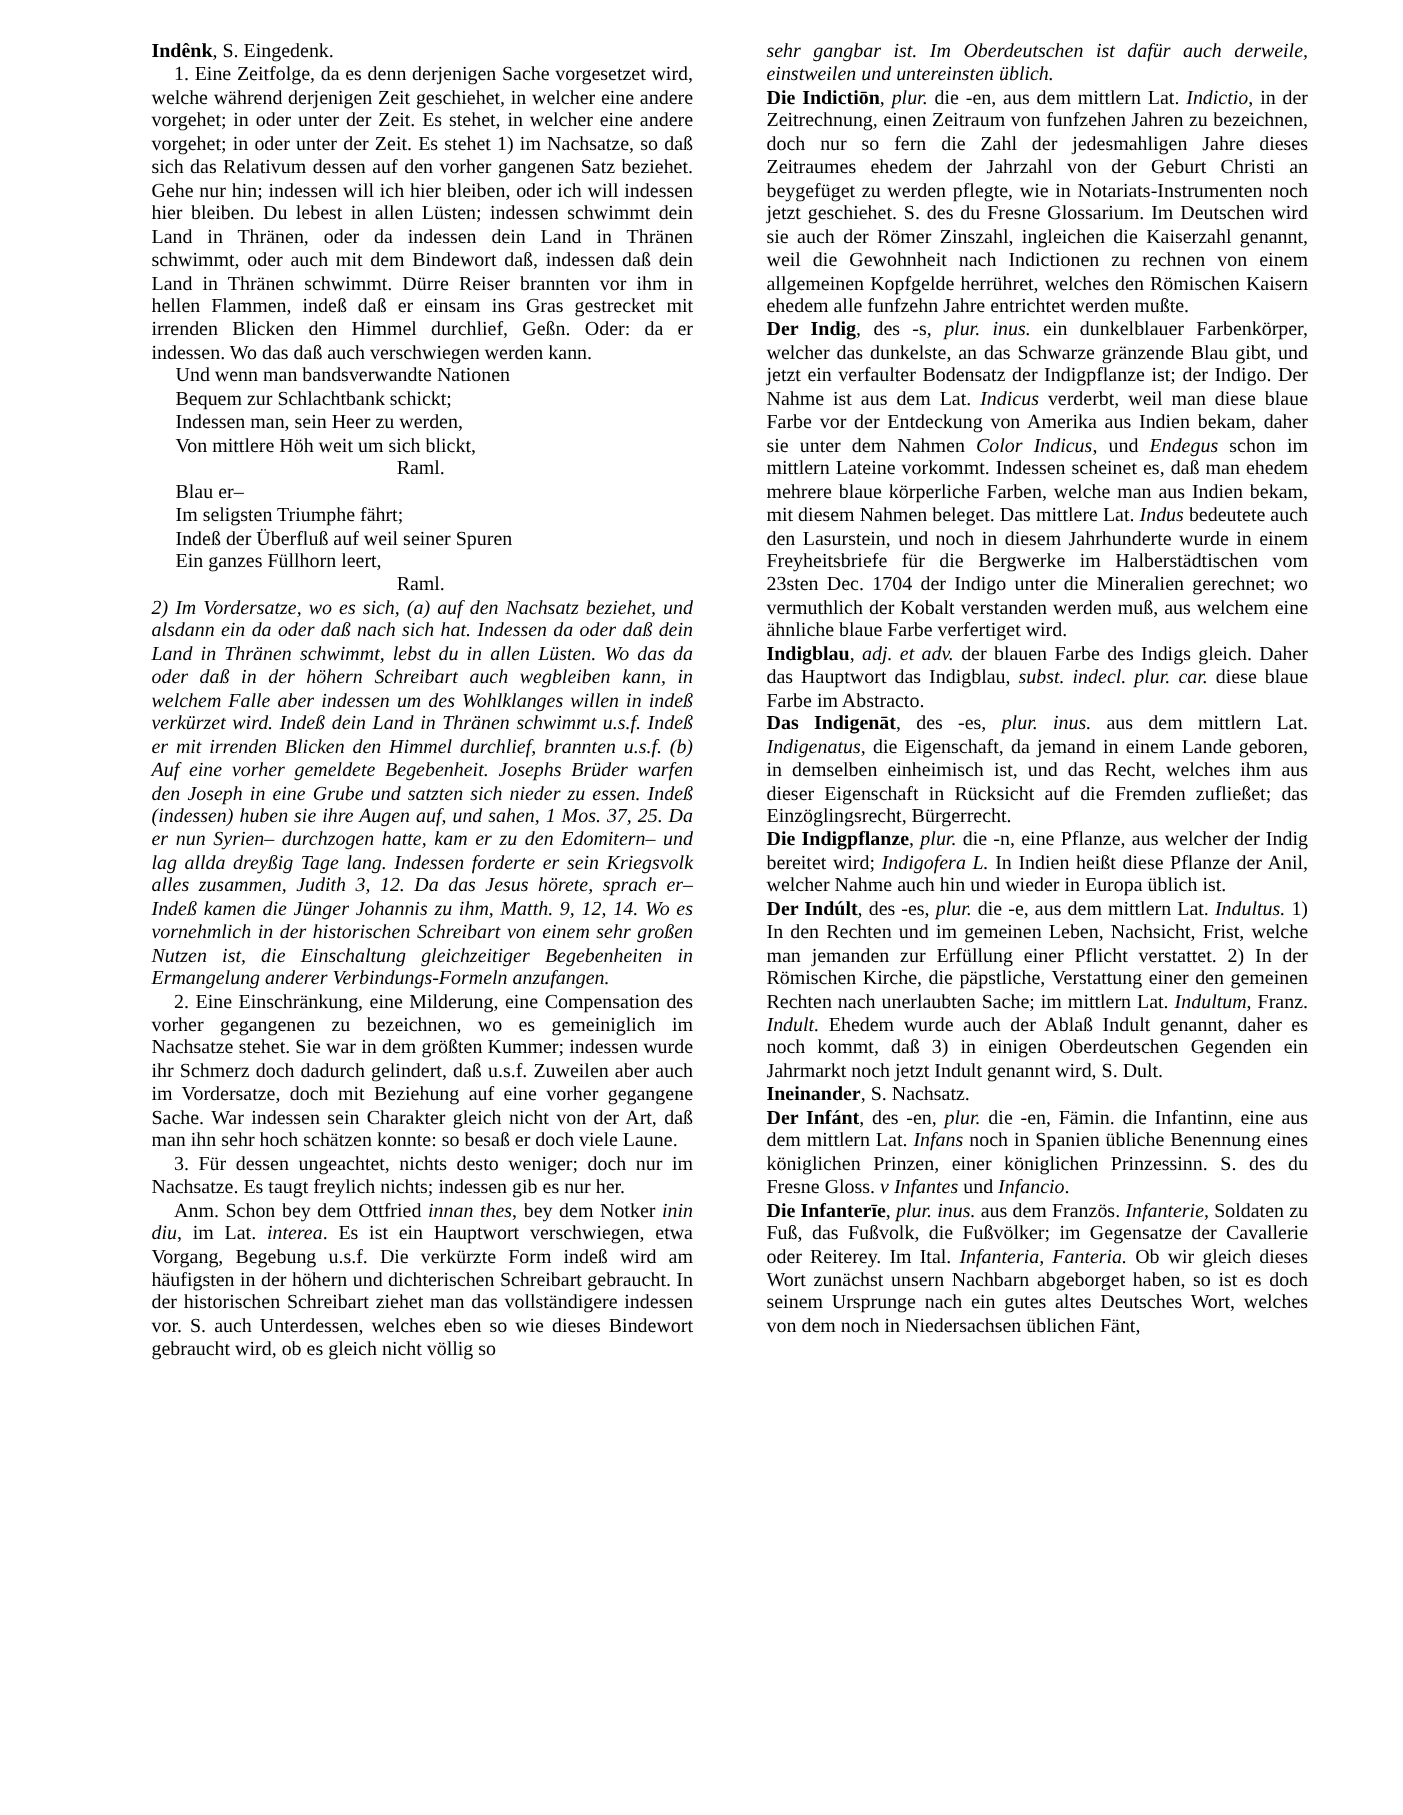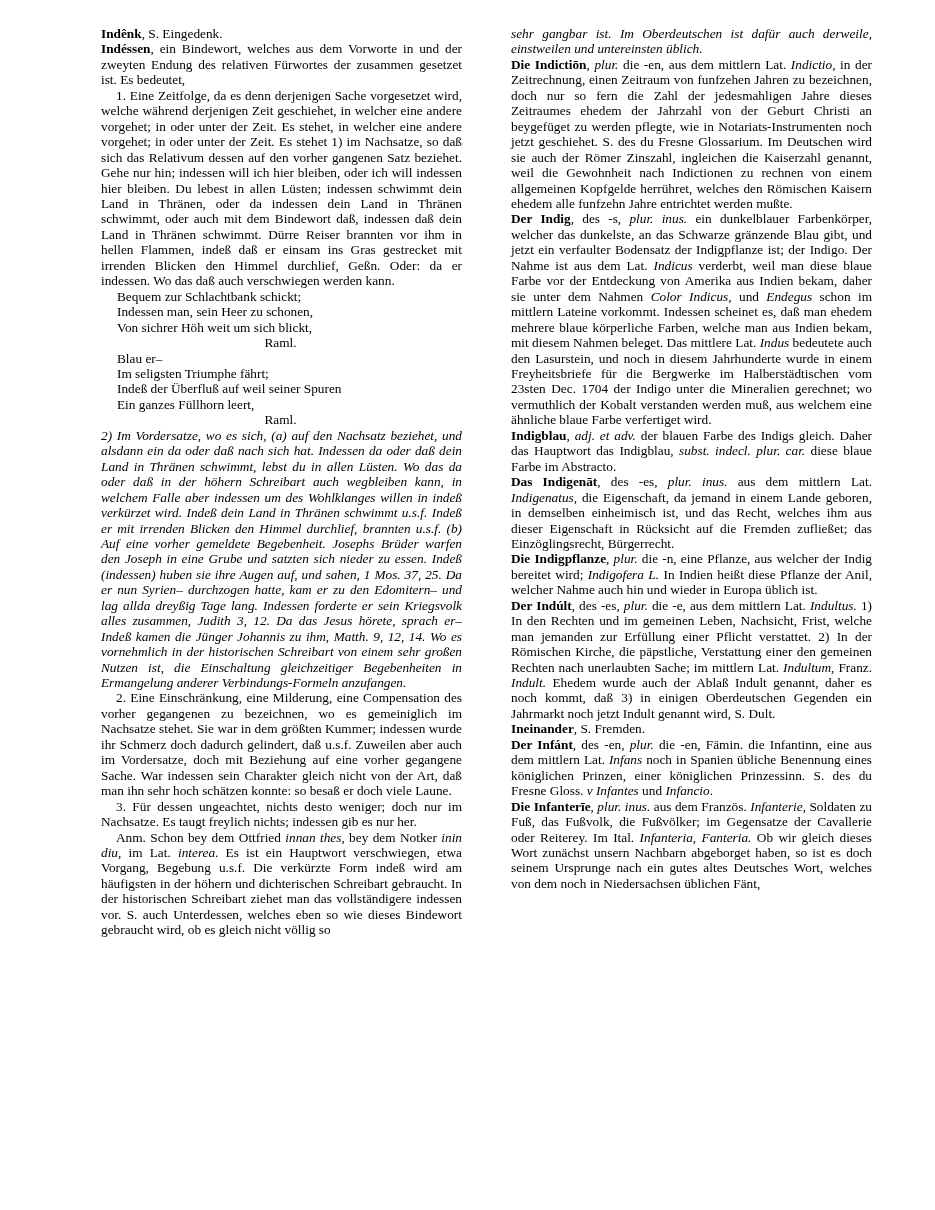--- a/index.html
+++ b/index.html
@@ -19,43 +19,43 @@
   .i { font-style:italic; }
   .page-number { position:absolute; top:1166px; right:33px; font-size:18px; color:#ef4444;margin-left:44px; }
 </style>
 </head>
 <body>
 
 <div class="page">
   <div class="cols">
     <div class="col">
         <div class="block entry"><span class="b">Indênk</span><span>, S. Eingedenk.</span></div>
-        <div class="block entry"><span class="b">Indéssen</span><span>, ein Bindewort, welches aus dem Vorworte in und der zweyten Endung des relativen Fürwortes der zusammen gesetzet ist. Es bedeutet,</span></div>
         <div class="block para-indent"><span>1. Eine Zeitfolge, da es denn derjenigen Sache vorgesetzet wird, welche während derjenigen Zeit geschiehet, in welcher eine andere vorgehet; in oder unter der Zeit. Es stehet, in welcher eine andere vorgehet; in oder unter der Zeit. Es stehet 1) im Nachsatze, so daß sich das Relativum dessen auf den vorher gangenen Satz beziehet. Gehe nur hin; indessen will ich hier bleiben, oder ich will indessen hier bleiben. Du lebest in allen Lüsten; indessen schwimmt dein Land in Thränen, oder da indessen dein Land in Thränen schwimmt, oder auch mit dem Bindewort daß, indessen daß dein Land in Thränen schwimmt. Dürre Reiser brannten vor ihm in hellen Flammen, indeß daß er einsam ins Gras gestrecket mit irrenden Blicken den Himmel durchlief, Geßn. Oder: da er indessen. Wo das daß auch verschwiegen werden kann.</span></div>
+        <div class="verse-line">Und wenn man bandsverwandte Nationen</div>
         <div class="verse-line">Bequem zur Schlachtbank schickt;</div>
-        <div class="verse-line">Indessen man, sein Heer zu schonen,</div>
-        <div class="verse-line">Von sichrer Höh weit um sich blickt,</div>
+        <div class="verse-line">Indessen man, sein Heer zu werden,</div>
+        <div class="verse-line">Von mittlere Höh weit um sich blickt,</div>
         <div class="block attribution">Raml.</div>
         <div class="verse-line">Blau er–</div>
         <div class="verse-line">Im seligsten Triumphe fährt;</div>
         <div class="verse-line">Indeß der Überfluß auf weil seiner Spuren</div>
         <div class="verse-line">Ein ganzes Füllhorn leert,</div>
         <div class="block attribution">Raml.</div>
         <div class="block para-flush"><span>2) Im Vordersatze, wo es sich, (a) auf den Nachsatz beziehet, und alsdann ein da oder daß nach sich hat. Indessen da oder daß dein Land in Thränen schwimmt, lebst du in allen Lüsten. Wo das da oder daß in der höhern Schreibart auch wegbleiben kann, in welchem Falle aber indessen um des Wohlklanges willen in indeß verkürzet wird. Indeß dein Land in Thränen schwimmt u.s.f. Indeß er mit irrenden Blicken den Himmel durchlief, brannten u.s.f. (b) Auf eine vorher gemeldete Begebenheit. Josephs Brüder warfen den Joseph in eine Grube und satzten sich nieder zu essen. Indeß (indessen) huben sie ihre Augen auf, und sahen, 1 Mos. 37, 25. Da er nun Syrien– durchzogen hatte, kam er zu den Edomitern– und lag allda dreyßig Tage lang. Indessen forderte er sein Kriegsvolk alles zusammen, Judith 3, 12. Da das Jesus hörete, sprach er– Indeß kamen die Jünger Johannis zu ihm, Matth. 9, 12, 14. Wo es vornehmlich in der historischen Schreibart von einem sehr großen Nutzen ist, die Einschaltung gleichzeitiger Begebenheiten in Ermangelung anderer Verbindungs-Formeln anzufangen.</span></div>
         <div class="block para-indent"><span>2. Eine Einschränkung, eine Milderung, eine Compensation des vorher gegangenen zu bezeichnen, wo es gemeiniglich im Nachsatze stehet. Sie war in dem größten Kummer; indessen wurde ihr Schmerz doch dadurch gelindert, daß u.s.f. Zuweilen aber auch im Vordersatze, doch mit Beziehung auf eine vorher gegangene Sache. War indessen sein Charakter gleich nicht von der Art, daß man ihn sehr hoch schätzen konnte: so besaß er doch viele Laune.</span></div>
         <div class="block para-indent"><span>3. Für dessen ungeachtet, nichts desto weniger; doch nur im Nachsatze. Es taugt freylich nichts; indessen gib es nur her.</span></div>
         <div class="block para-indent"><span>Anm. Schon bey dem Ottfried </span><span class="i">innan thes</span><span>, bey dem Notker </span><span class="i">inin diu</span><span>, im Lat. </span><span class="i">interea</span><span>. Es ist ein Hauptwort verschwiegen, etwa Vorgang, Begebung u.s.f. Die verkürzte Form indeß wird am häufigsten in der höhern und dichterischen Schreibart gebraucht. In der historischen Schreibart ziehet man das vollständigere indessen vor. S. auch Unterdessen, welches eben so wie dieses Bindewort gebraucht wird, ob es gleich nicht völlig so</span></div>
       </div>
     <div class="col">
         <div class="block para-flush"><span>sehr gangbar ist. Im Oberdeutschen ist dafür auch derweile, einstweilen und untereinsten üblich.</span></div>
         <div class="block entry"><span class="b">Die Indictiōn</span><span>, </span><span class="i">plur.</span><span> die -en, aus dem mittlern Lat. </span><span class="i">Indictio</span><span>, in der Zeitrechnung, einen Zeitraum von funfzehen Jahren zu bezeichnen, doch nur so fern die Zahl der jedesmahligen Jahre dieses Zeitraumes ehedem der Jahrzahl von der Geburt Christi an beygefüget zu werden pflegte, wie in Notariats-Instrumenten noch jetzt geschiehet. S. des du Fresne Glossarium. Im Deutschen wird sie auch der Römer Zinszahl, ingleichen die Kaiserzahl genannt, weil die Gewohnheit nach Indictionen zu rechnen von einem allgemeinen Kopfgelde herrühret, welches den Römischen Kaisern ehedem alle funfzehn Jahre entrichtet werden mußte.</span></div>
         <div class="block entry"><span class="b">Der Indig</span><span>, des -s, </span><span class="i">plur. inus.</span><span> ein dunkelblauer Farbenkörper, welcher das dunkelste, an das Schwarze gränzende Blau gibt, und jetzt ein verfaulter Bodensatz der Indigpflanze ist; der Indigo. Der Nahme ist aus dem Lat. </span><span class="i">Indicus</span><span> verderbt, weil man diese blaue Farbe vor der Entdeckung von Amerika aus Indien bekam, daher sie unter dem Nahmen </span><span class="i">Color Indicus</span><span>, und </span><span class="i">Endegus</span><span> schon im mittlern Lateine vorkommt. Indessen scheinet es, daß man ehedem mehrere blaue körperliche Farben, welche man aus Indien bekam, mit diesem Nahmen beleget. Das mittlere Lat. </span><span class="i">Indus</span><span> bedeutete auch den Lasurstein, und noch in diesem Jahrhunderte wurde in einem Freyheitsbriefe für die Bergwerke im Halberstädtischen vom 23sten Dec. 1704 der Indigo unter die Mineralien gerechnet; wo vermuthlich der Kobalt verstanden werden muß, aus welchem eine ähnliche blaue Farbe verfertiget wird.</span></div>
         <div class="block entry"><span class="b">Indigblau</span><span>, </span><span class="i">adj. et adv.</span><span> der blauen Farbe des Indigs gleich. Daher das Hauptwort das Indigblau, </span><span class="i">subst. indecl. plur. car.</span><span> diese blaue Farbe im Abstracto.</span></div>
         <div class="block entry"><span class="b">Das Indigenāt</span><span>, des -es, </span><span class="i">plur. inus.</span><span> aus dem mittlern Lat. </span><span class="i">Indigenatus</span><span>, die Eigenschaft, da jemand in einem Lande geboren, in demselben einheimisch ist, und das Recht, welches ihm aus dieser Eigenschaft in Rücksicht auf die Fremden zufließet; das Einzöglingsrecht, Bürgerrecht.</span></div>
         <div class="block entry"><span class="b">Die Indigpflanze</span><span>, </span><span class="i">plur.</span><span> die -n, eine Pflanze, aus welcher der Indig bereitet wird; </span><span class="i">Indigofera L.</span><span> In Indien heißt diese Pflanze der Anil, welcher Nahme auch hin und wieder in Europa üblich ist.</span></div>
         <div class="block entry"><span class="b">Der Indúlt</span><span>, des -es, </span><span class="i">plur.</span><span> die -e, aus dem mittlern Lat. </span><span class="i">Indultus.</span><span> 1) In den Rechten und im gemeinen Leben, Nachsicht, Frist, welche man jemanden zur Erfüllung einer Pflicht verstattet. 2) In der Römischen Kirche, die päpstliche, Verstattung einer den gemeinen Rechten nach unerlaubten Sache; im mittlern Lat. </span><span class="i">Indultum</span><span>, Franz. </span><span class="i">Indult.</span><span> Ehedem wurde auch der Ablaß Indult genannt, daher es noch kommt, daß 3) in einigen Oberdeutschen Gegenden ein Jahrmarkt noch jetzt Indult genannt wird, S. Dult.</span></div>
-        <div class="block entry"><span class="b">Ineinander</span><span>, S. Fremden.</span></div>
+        <div class="block entry"><span class="b">Ineinander</span><span>, S. Nachsatz.</span></div>
         <div class="block entry"><span class="b">Der Infánt</span><span>, des -en, </span><span class="i">plur.</span><span> die -en, Fämin. die Infantinn, eine aus dem mittlern Lat. </span><span class="i">Infans</span><span> noch in Spanien übliche Benennung eines königlichen Prinzen, einer königlichen Prinzessinn. S. des du Fresne Gloss. </span><span class="i">v Infantes</span><span> und </span><span class="i">Infancio</span><span>.</span></div>
         <div class="block entry"><span class="b">Die Infanterīe</span><span>, </span><span class="i">plur. inus.</span><span> aus dem Französ. </span><span class="i">Infanterie</span><span>, Soldaten zu Fuß, das Fußvolk, die Fußvölker; im Gegensatze der Cavallerie oder Reiterey. Im Ital. </span><span class="i">Infanteria, Fanteria.</span><span> Ob wir gleich dieses Wort zunächst unsern Nachbarn abgeborget haben, so ist es doch seinem Ursprunge nach ein gutes altes Deutsches Wort, welches von dem noch in Niedersachsen üblichen Fänt,</span></div>
       </div>
   </div>
   <div class="page-number">483</div>
 </div>
 
 </body></html>

